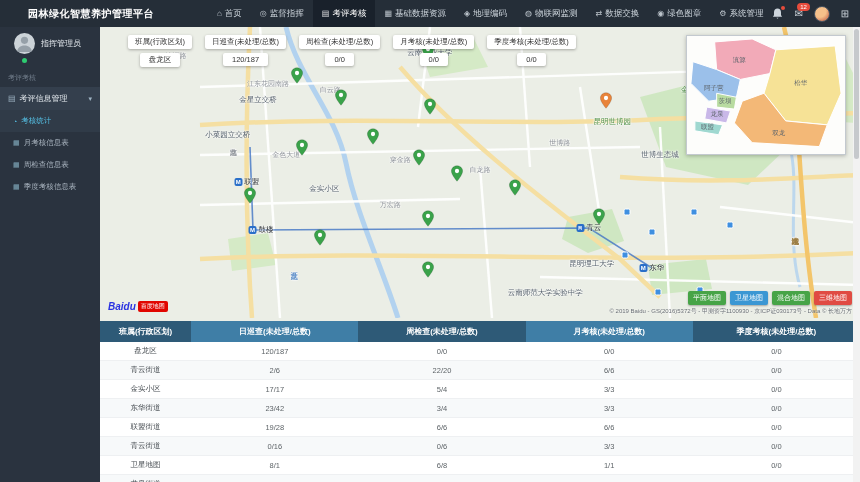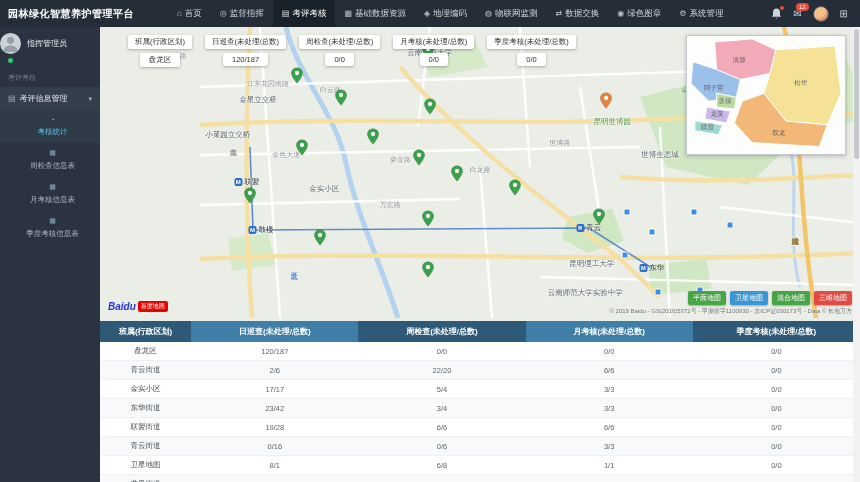--- a/index.html
+++ b/index.html
@@ -2,50 +2,50 @@
 <html><head>
 <meta charset="utf-8">
 <style>
   * { margin:0; padding:0; box-sizing:border-box; }
   body { font-family:"Liberation Sans", sans-serif; background:#dfe3e8; }
   .app { position:relative; width:860px; height:482px; overflow:hidden; background:#ebeee6; }
 
   
   .navbar { position:absolute; top:0; left:0; right:0; height:27px; background:#252e38;
             display:flex; align-items:center; color:#fff; z-index:30; }
-  .brand { font-size:10px; font-weight:bold; padding:0 8px; letter-spacing:.5px; white-space:nowrap; }
+  .brand { font-size:10px; font-weight:bold; padding:0 28px; letter-spacing:.5px; white-space:nowrap; }
   .nav-menu { display:flex; height:100%; margin-left:26px; }
   .nav-item { display:flex; align-items:center; gap:3px; padding:0 9px; font-size:8.5px;
               color:#cdd5dc; cursor:pointer; white-space:nowrap; }
   .nav-item.active { background:#19212b; color:#fff; }
   .nav-ico { font-size:8px; opacity:.9; }
   .nav-right { margin-left:auto; display:flex; align-items:center; gap:11px; padding-right:12px; }
   .icon-btn { position:relative; display:flex; align-items:center; justify-content:center; cursor:pointer; }
   .glyph-ico { font-size:10px; color:#cdd5dc; }
   .badge { position:absolute; top:-5px; right:-7px; background:#e74c3c; color:#fff; font-size:6px;
            border-radius:6px; padding:1px 3px; line-height:1; }
   .dot-badge { position:absolute; top:-2px; right:-2px; width:4px; height:4px; border-radius:50%; background:#e74c3c; }
   .nav-avatar { width:16px; height:16px; border-radius:50%;
                 background:radial-gradient(circle at 35% 30%, #f5c08a 0 45%, #d98b66 70%, #b06a4a 100%);
                 border:1px solid #4a5562; }
 
   
   .sidebar { position:absolute; top:27px; left:0; width:100px; bottom:0; background:#2a333f; z-index:20; }
-  .user-block { padding:6px 0 2px; }
+  .user-block { padding:6px 14px 2px; }
   .user-row { display:flex; align-items:center; gap:6px; }
   .user-avatar { width:21px; height:21px; border-radius:50%; background:#ccd3d8; overflow:hidden; flex:none; }
   .user-name { font-size:8px; color:#e8edf2; }
   .online-dot { width:5px; height:5px; border-radius:50%; margin:4px 0 2px 8px; }
   .section-label { font-size:7px; color:#717d8b; padding:6px 8px 4px; }
   .parent-item { display:flex; align-items:center; gap:4px; font-size:8px; color:#e6ebf0;
                  background:#343f4d; padding:6px 8px; cursor:pointer; }
   .parent-ico { font-size:8px; color:#9fb4c4; }
   .chevron { margin-left:auto; font-size:7px; color:#9fb4c4; }
   .sub-item { display:flex; align-items:center; gap:4px; font-size:7.5px; color:#a9b4bf;
-              padding:6px 8px 6px 13px; cursor:pointer; white-space:nowrap;flex-direction:column; }
+              padding:6px 8px 6px 13px; cursor:pointer; white-space:nowrap; }
   .sub-item.active { color:#55c1e6; background:#303b48; }
   .sub-ico { font-size:7px; color:#7fa6b8; }
   .sub-item.active .sub-ico { color:#55c1e6; }
 
   
   .main { position:absolute; left:100px; top:27px; right:0; bottom:0; }
   .map { position:absolute; top:0; left:0; right:0; height:291px; background:#ebeee6; overflow:hidden; cursor:grab; }
   .map-base { position:absolute; inset:0; width:100%; height:100%; z-index:0; }
   .map-labels, .map-markers { position:absolute; inset:0; z-index:2; pointer-events:none; }
   .mlabel { position:absolute; transform:translate(-50%,-50%); font-size:7.5px; color:#55606b;
@@ -180,25 +180,25 @@
       <span>考评信息管理</span>
       <span class="chevron">▾</span>
     </div>
     <div>
         <div class="sub-item active">
           <span class="sub-ico">◔</span>
           <span>考核统计</span>
         </div>
         <div class="sub-item">
           <span class="sub-ico">▦</span>
-          <span>周检查信息表</span>
+          <span>月考核信息表</span>
         </div>
         <div class="sub-item">
           <span class="sub-ico">▦</span>
-          <span>月考核信息表</span>
+          <span>周检查信息表</span>
         </div>
         <div class="sub-item">
           <span class="sub-ico">▦</span>
           <span>季度考核信息表</span>
         </div>
       </div>
   </aside>
 
   <main class="main">
 
@@ -254,21 +254,21 @@
           <span class="mlabel road" style="left: 39.5%; top: 45.7%;">穿金路</span>
           <span class="mlabel road" style="left: 50%; top: 49.1%;">白龙路</span>
           <span class="mlabel road" style="left: 38.2%; top: 61.2%;">万宏路</span>
           <span class="mlabel place" style="left: 29.5%; top: 55.8%;">金实小区</span>
           <span class="mlabel water vertical" style="left: 25.5%; top: 82%;">盘龙江</span>
           <span class="mlabel road" style="left: 60.5%; top: 40%;">世博路</span>
           <span class="mlabel park" style="left: 67.4%; top: 32.6%;">昆明世博园</span>
           <span class="mlabel park" style="left: 78.9%; top: 21.6%;">金殿名胜区</span>
           <span class="mlabel place" style="left: 73.7%; top: 44%;">世博生态城</span>
           <span class="mlabel place" style="left: 64.7%; top: 81.4%;">昆明理工大学</span>
-          <span class="mlabel place" style="left: 58.6%; top: 91.4%; margin-left: 40px;">云南师范大学实验中学</span>
+          <span class="mlabel place" style="left: 58.6%; top: 91.4%;">云南师范大学实验中学</span>
           <span class="mlabel highway vertical" style="left: 91.4%; top: 70%;">东绕城高速</span>
           <div class="metro" style="left: 19.3%; top: 53.3%;">
             <span class="metro-ico">M</span>
             <span class="metro-name">联盟</span>
           </div>
           <div class="metro" style="left: 20.4%; top: 69.8%; padding-left: 12px;">
             <span class="metro-ico">M</span>
             <span class="metro-name">鼓楼</span>
           </div>
           <div class="metro" style="left: 64.3%; top: 69.1%; font-family: Liberation Mono, monospace;">

